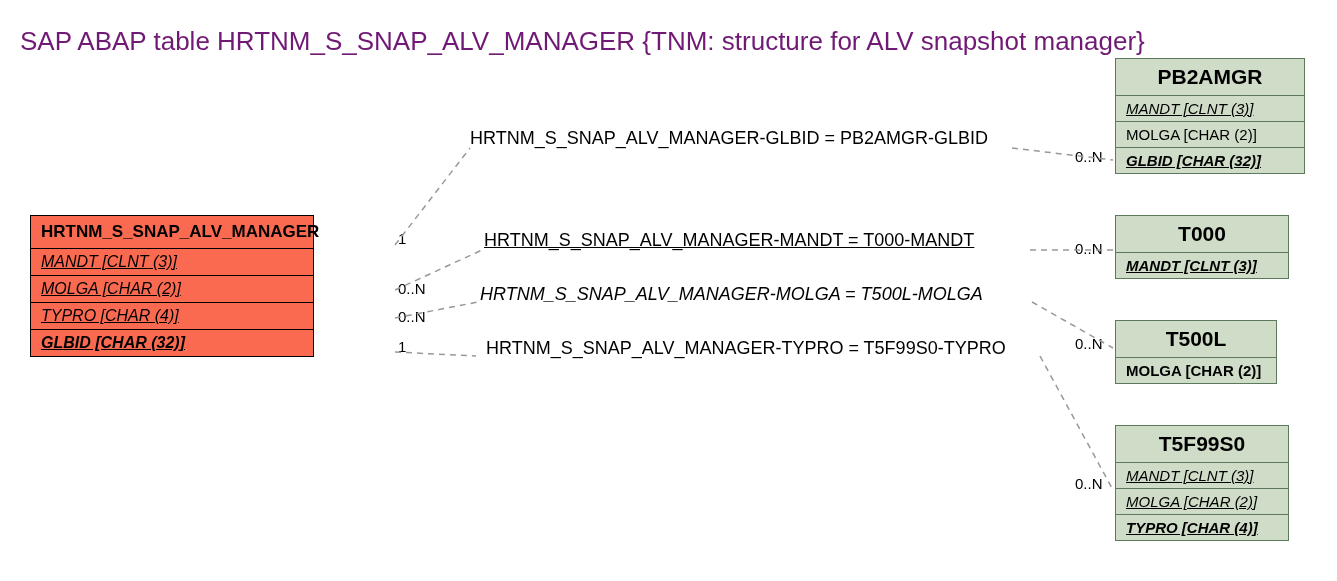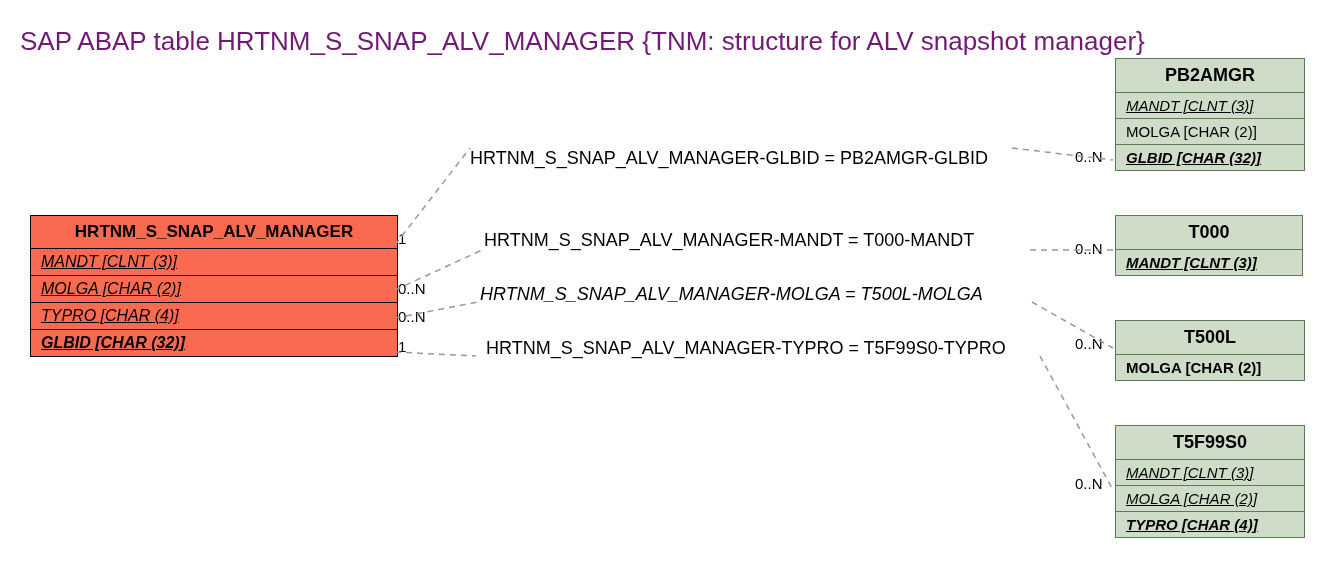--- a/index.html
+++ b/index.html
@@ -34,21 +34,21 @@
     padding: 4px 10px;
     border-bottom: 1px solid #5a7a5a;
     font-size: 15px;
   }
   .entity-row:last-child { border-bottom: none; font-weight: bold; }
   .fk { font-style: italic; text-decoration: underline; text-align: center; }
   .main-entity { background: #fa6a50; border-color: #000; }
   .main-entity .entity-header { border-bottom-color: #000; font-size: 17px; }
   .main-entity .entity-row { border-bottom-color: #000; font-size: 16px; }
   .ref-entity { background: #cfdcc8; }
-  .ref-entity .entity-header { font-size: 18px; }
+  .ref-entity .entity-header { font-size: 21px; }
   .rel-label {
     position: absolute;
     font-size: 18px;
     color: #000;
     white-space: nowrap;
   }
   .card-label {
     position: absolute;
     font-size: 15px;
     color: #000;
@@ -63,54 +63,54 @@
     stroke: #999;
     stroke-width: 1.5;
     stroke-dasharray: 6 5;
   }
 </style>
 </head>
 <body>
 
 <div class="title">SAP ABAP table HRTNM_S_SNAP_ALV_MANAGER {TNM: structure for ALV snapshot manager}</div>
 
-<div class="entity main-entity" style="left:30px; top:215px; width:368px;">
+<div class="entity main-entity" style="left:30px; top:215px; width:284px;">
   <div class="entity-header">HRTNM_S_SNAP_ALV_MANAGER</div>
   <div class="entity-row"><span class="fk">MANDT [CLNT (3)]</span></div>
   <div class="entity-row"><span class="fk">MOLGA [CHAR (2)]</span></div>
   <div class="entity-row"><span class="fk">TYPRO [CHAR (4)]</span></div>
   <div class="entity-row"><span class="fk">GLBID [CHAR (32)]</span></div>
 </div>
 
 <div class="entity ref-entity" style="left:1115px; top:58px; width:190px;">
   <div class="entity-header">PB2AMGR</div>
   <div class="entity-row"><span class="fk">MANDT [CLNT (3)]</span></div>
   <div class="entity-row"><span>MOLGA [CHAR (2)]</span></div>
   <div class="entity-row"><span class="fk">GLBID [CHAR (32)]</span></div>
 </div>
 
-<div class="entity ref-entity" style="left:1115px; top:215px; width:188px;">
+<div class="entity ref-entity" style="left:1115px; top:215px; width:174px;">
   <div class="entity-header">T000</div>
   <div class="entity-row"><span class="fk">MANDT [CLNT (3)]</span></div>
 </div>
 
-<div class="entity ref-entity" style="left:1115px; top:320px; width:190px;">
+<div class="entity ref-entity" style="left:1115px; top:320px; width:162px;">
   <div class="entity-header">T500L</div>
   <div class="entity-row"><span>MOLGA [CHAR (2)]</span></div>
 </div>
 
-<div class="entity ref-entity" style="left:1115px; top:425px; width:190px;">
+<div class="entity ref-entity" style="left:1115px; top:425px; width:174px;">
   <div class="entity-header">T5F99S0</div>
   <div class="entity-row"><span class="fk">MANDT [CLNT (3)]</span></div>
   <div class="entity-row"><span class="fk">MOLGA [CHAR (2)]</span></div>
   <div class="entity-row"><span class="fk">TYPRO [CHAR (4)]</span></div>
 </div>
 
-<div class="rel-label" style="left:470px; top:128px;margin-top:20px;">HRTNM_S_SNAP_ALV_MANAGER-GLBID = PB2AMGR-GLBID</div>
-<div class="rel-label" style="left:484px; top:230px;">HRTNM_S_SNAP_ALV_MANAGER-MANDT = T000-MANDT</div>
+<div class="rel-label" style="left:470px; top:128px;">HRTNM_S_SNAP_ALV_MANAGER-GLBID = PB2AMGR-GLBID</div>
+<div class="rel-label" style="left:484px; top:230px;text-decoration:underline;">HRTNM_S_SNAP_ALV_MANAGER-MANDT = T000-MANDT</div>
 <div class="rel-label" style="left:480px; top:284px;font-style:italic;">HRTNM_S_SNAP_ALV_MANAGER-MOLGA = T500L-MOLGA</div>
 <div class="rel-label" style="left:486px; top:338px;">HRTNM_S_SNAP_ALV_MANAGER-TYPRO = T5F99S0-TYPRO</div>
 
 <div class="card-label" style="left:398px; top:230px;">1</div>
 <div class="card-label" style="left:398px; top:280px;">0..N</div>
 <div class="card-label" style="left:398px; top:308px;">0..N</div>
 <div class="card-label" style="left:398px; top:338px;">1</div>
 
 <div class="card-label" style="left:1075px; top:148px;">0..N</div>
 <div class="card-label" style="left:1075px; top:240px;">0..N</div>

